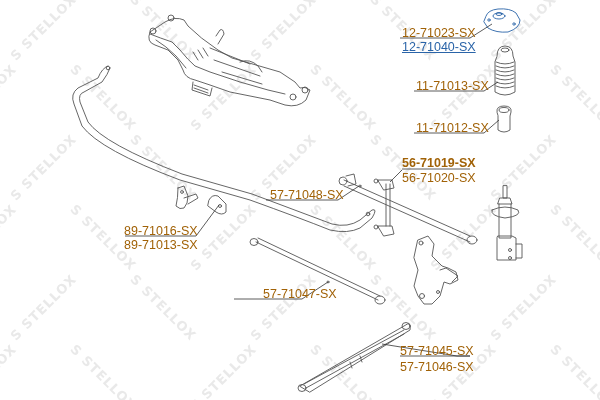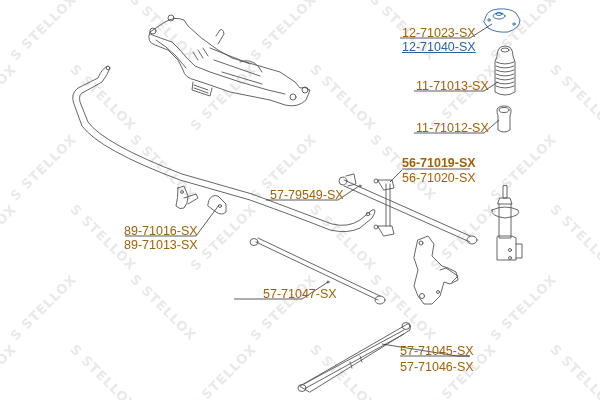--- a/index.html
+++ b/index.html
@@ -166,19 +166,19 @@
       <path d="M400,356 L470,356 L457,356 L382,344"></path>
     </g>
   </svg>
 
   <div class="label" style="left:402px;top:26px;">12-71023-SX</div>
   <div class="label hl" style="left:402px;top:40px;">12-71040-SX</div>
   <div class="label" style="left:416px;top:79px;">11-71013-SX</div>
   <div class="label" style="left:416px;top:121px;">11-71012-SX</div>
   <div class="label" style="left:402px;top:156px;font-weight:bold;">56-71019-SX</div>
   <div class="label" style="left:402px;top:171px;">56-71020-SX</div>
-  <div class="label" style="left:270px;top:188px;">57-79549-SX</div>
+  <div class="label" style="left:270px;top:188px;">57-71048-SX</div>
   <div class="label" style="left:124px;top:224px;">89-71016-SX</div>
   <div class="label" style="left:124px;top:238px;">89-71013-SX</div>
   <div class="label" style="left:235px;top:287px;margin-left:28px;">57-71047-SX</div>
   <div class="label" style="left:400px;top:344px;">57-71045-SX</div>
   <div class="label" style="left:400px;top:360px;">57-71046-SX</div>
 </div>
 
 </body></html>

